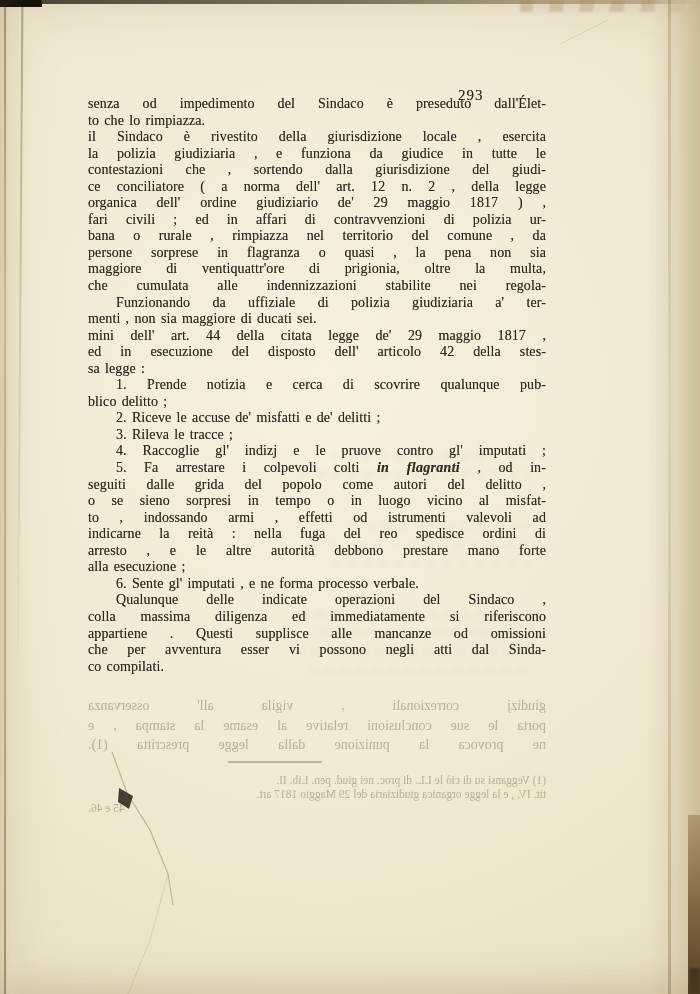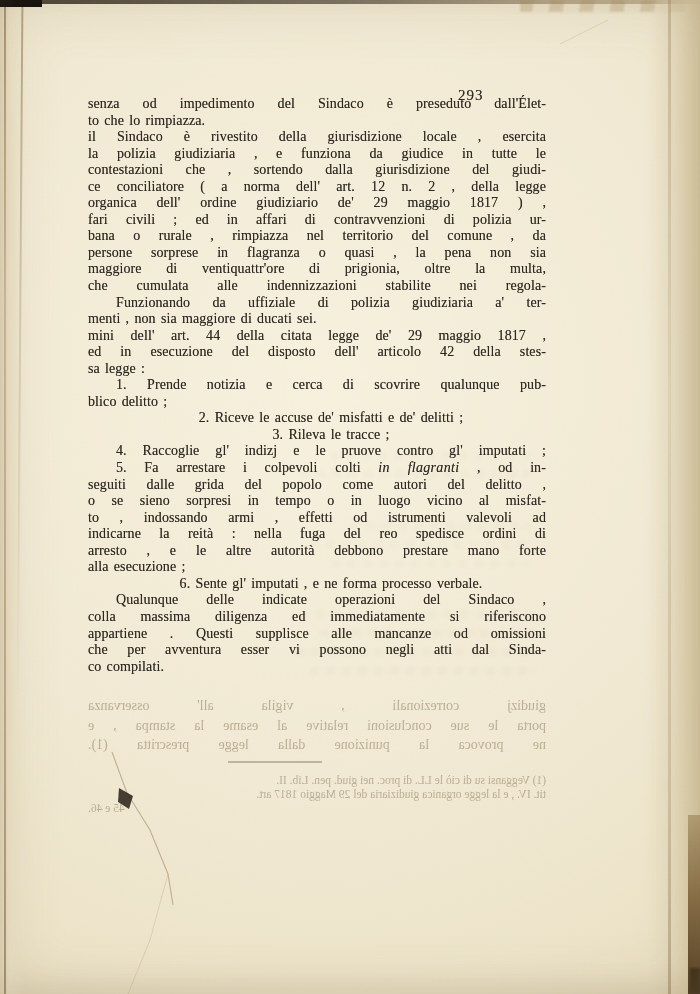--- a/index.html
+++ b/index.html
@@ -71,23 +71,23 @@
     text-shadow:0 0 .5px rgba(46,41,34,.55);
     margin-top:8px;
   }
   .text-block{
     position:absolute;left:88px;top:96px;width:458px;
     font-size:14px;line-height:16.55px;color:#2d2821;
     text-shadow:0 0 .5px rgba(45,40,33,.55);
     word-spacing:1.6px;letter-spacing:.1px;
   }
   .line{white-space:normal;}
-  .line.indent{text-indent:28px;text-align:center;}
+  .line.indent{text-indent:28px;}
   .line.just{text-align:justify;text-align-last:justify;}
-  .line .it{font-style:italic;font-weight:normal;letter-spacing:.3px;}
+  .line .it{font-style:italic;font-weight:bold;letter-spacing:.3px;}
   
   .bleed-par{
     position:absolute;left:88px;top:696px;width:458px;
     font-size:14px;line-height:19.5px;color:#9a8a6d;
     filter:blur(.45px);opacity:.62;
   }
   .bleed-par .bleed-line{transform:scaleX(-1);text-align:justify;text-align-last:justify;word-spacing:2px;}
   .bleed-rule{
     position:absolute;left:228px;top:761px;width:94px;height:2px;
     background:#9a8a6d;opacity:.55;filter:blur(.4px);

